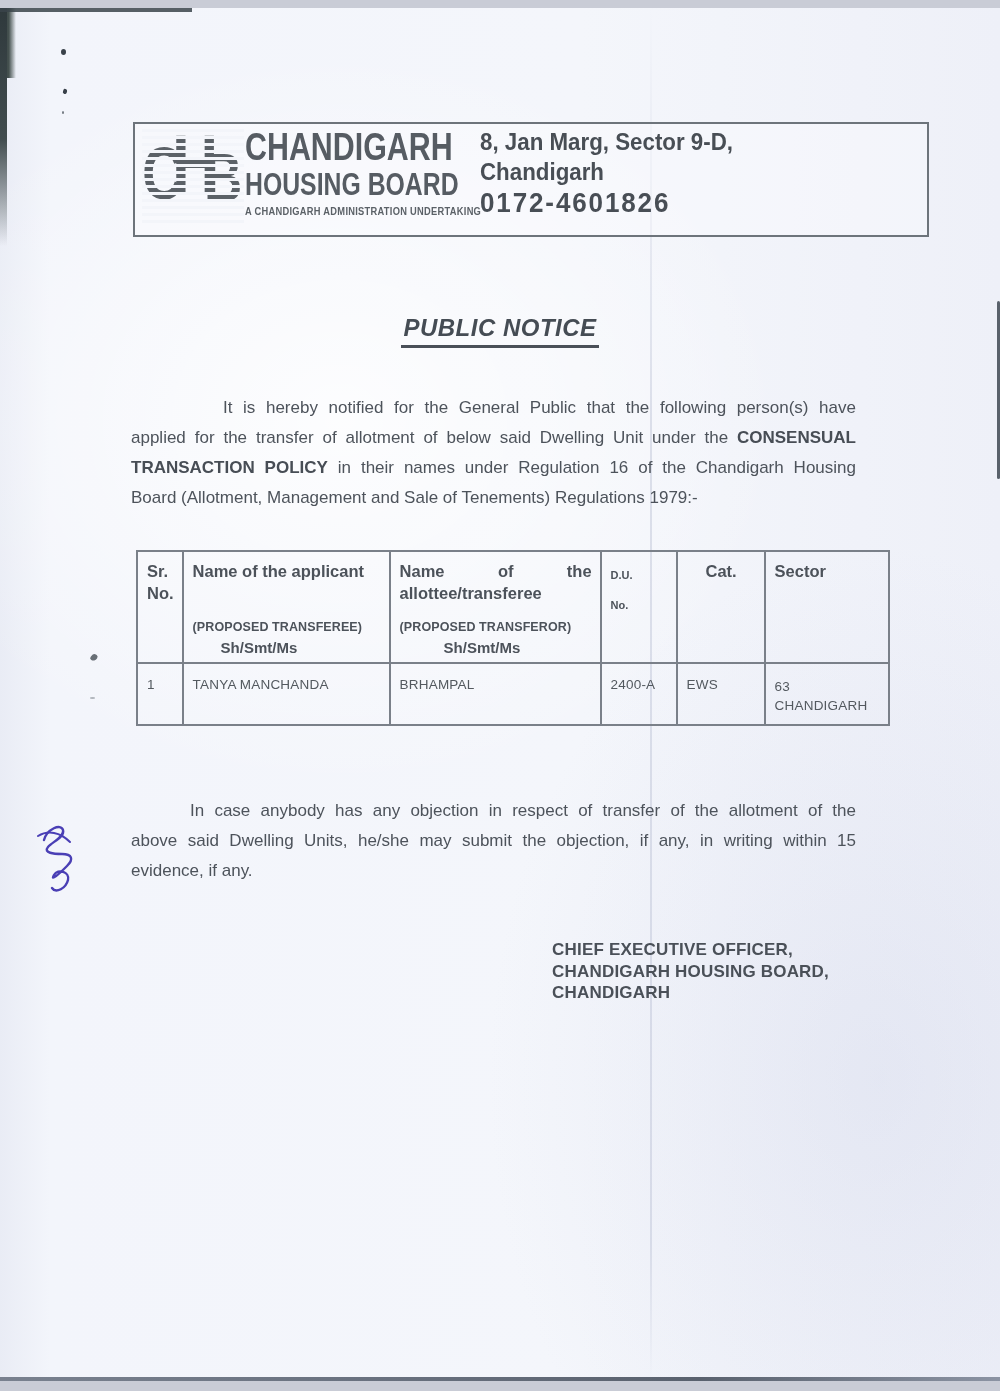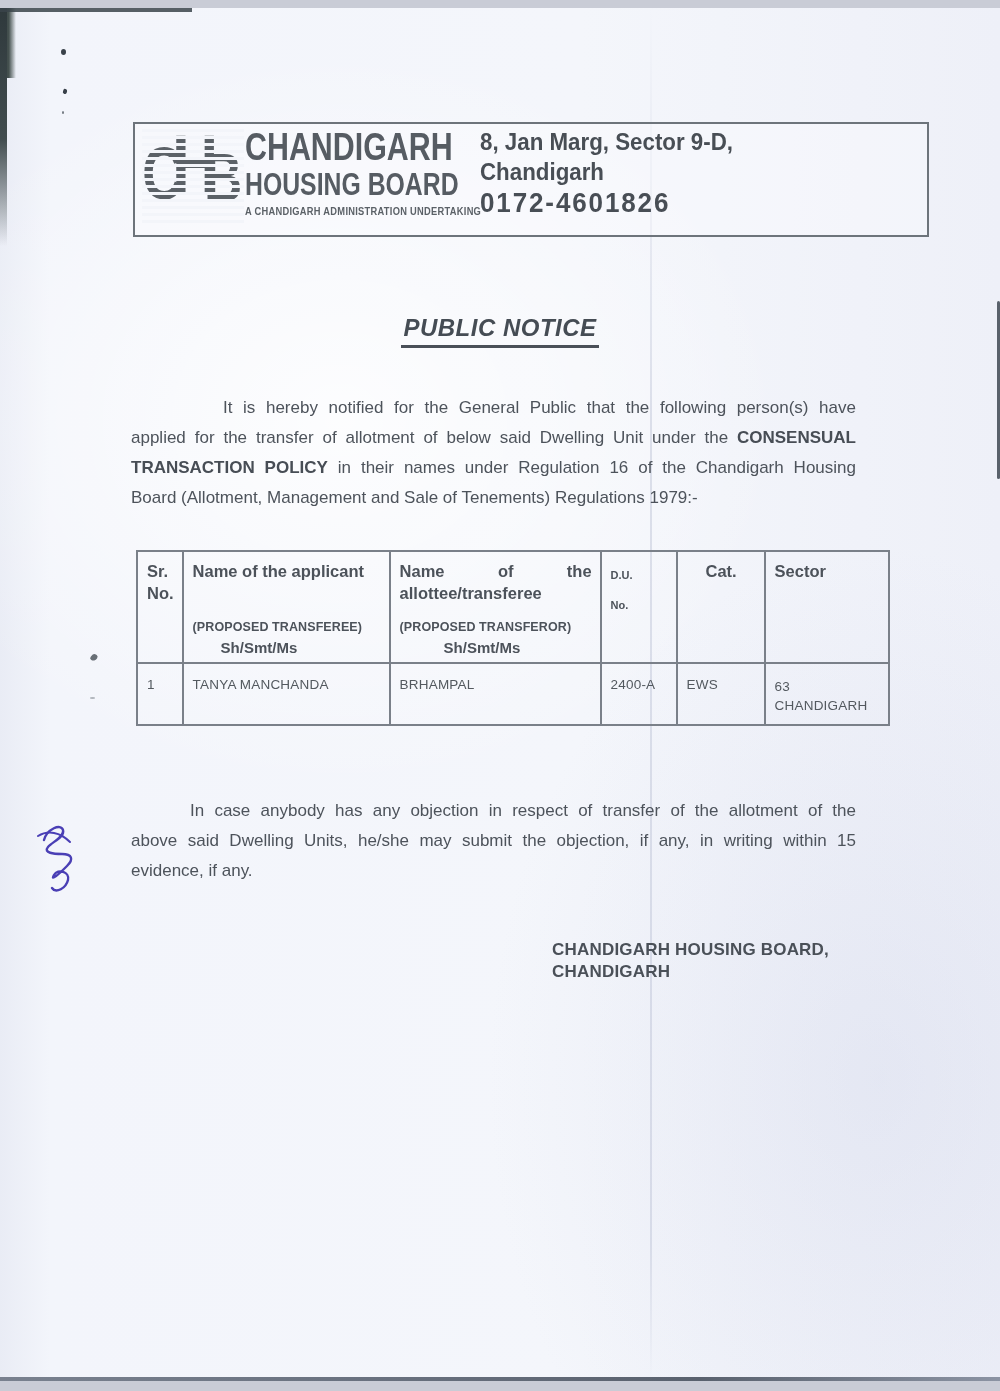--- a/index.html
+++ b/index.html
@@ -201,17 +201,18 @@
   </tbody>
     </table>
 
   <div class="para para2">
     <div class="jline ind59"><span>In case anybody has any objection in respect of transfer of the allotment of the</span></div>
     <div class="jline"><span>above said Dwelling Units, he/she may submit the objection, if any, in writing within 15</span></div>
     <div class="jline last"><span>evidence, if any.</span></div>
   </div>
 
   <div class="signoff">
+    <div>CHIEF EXECUTIVE OFFICER,</div>
     <div>CHANDIGARH HOUSING BOARD,</div>
     <div>CHANDIGARH</div>
   </div>
 
 </div>
 
 </body></html>

